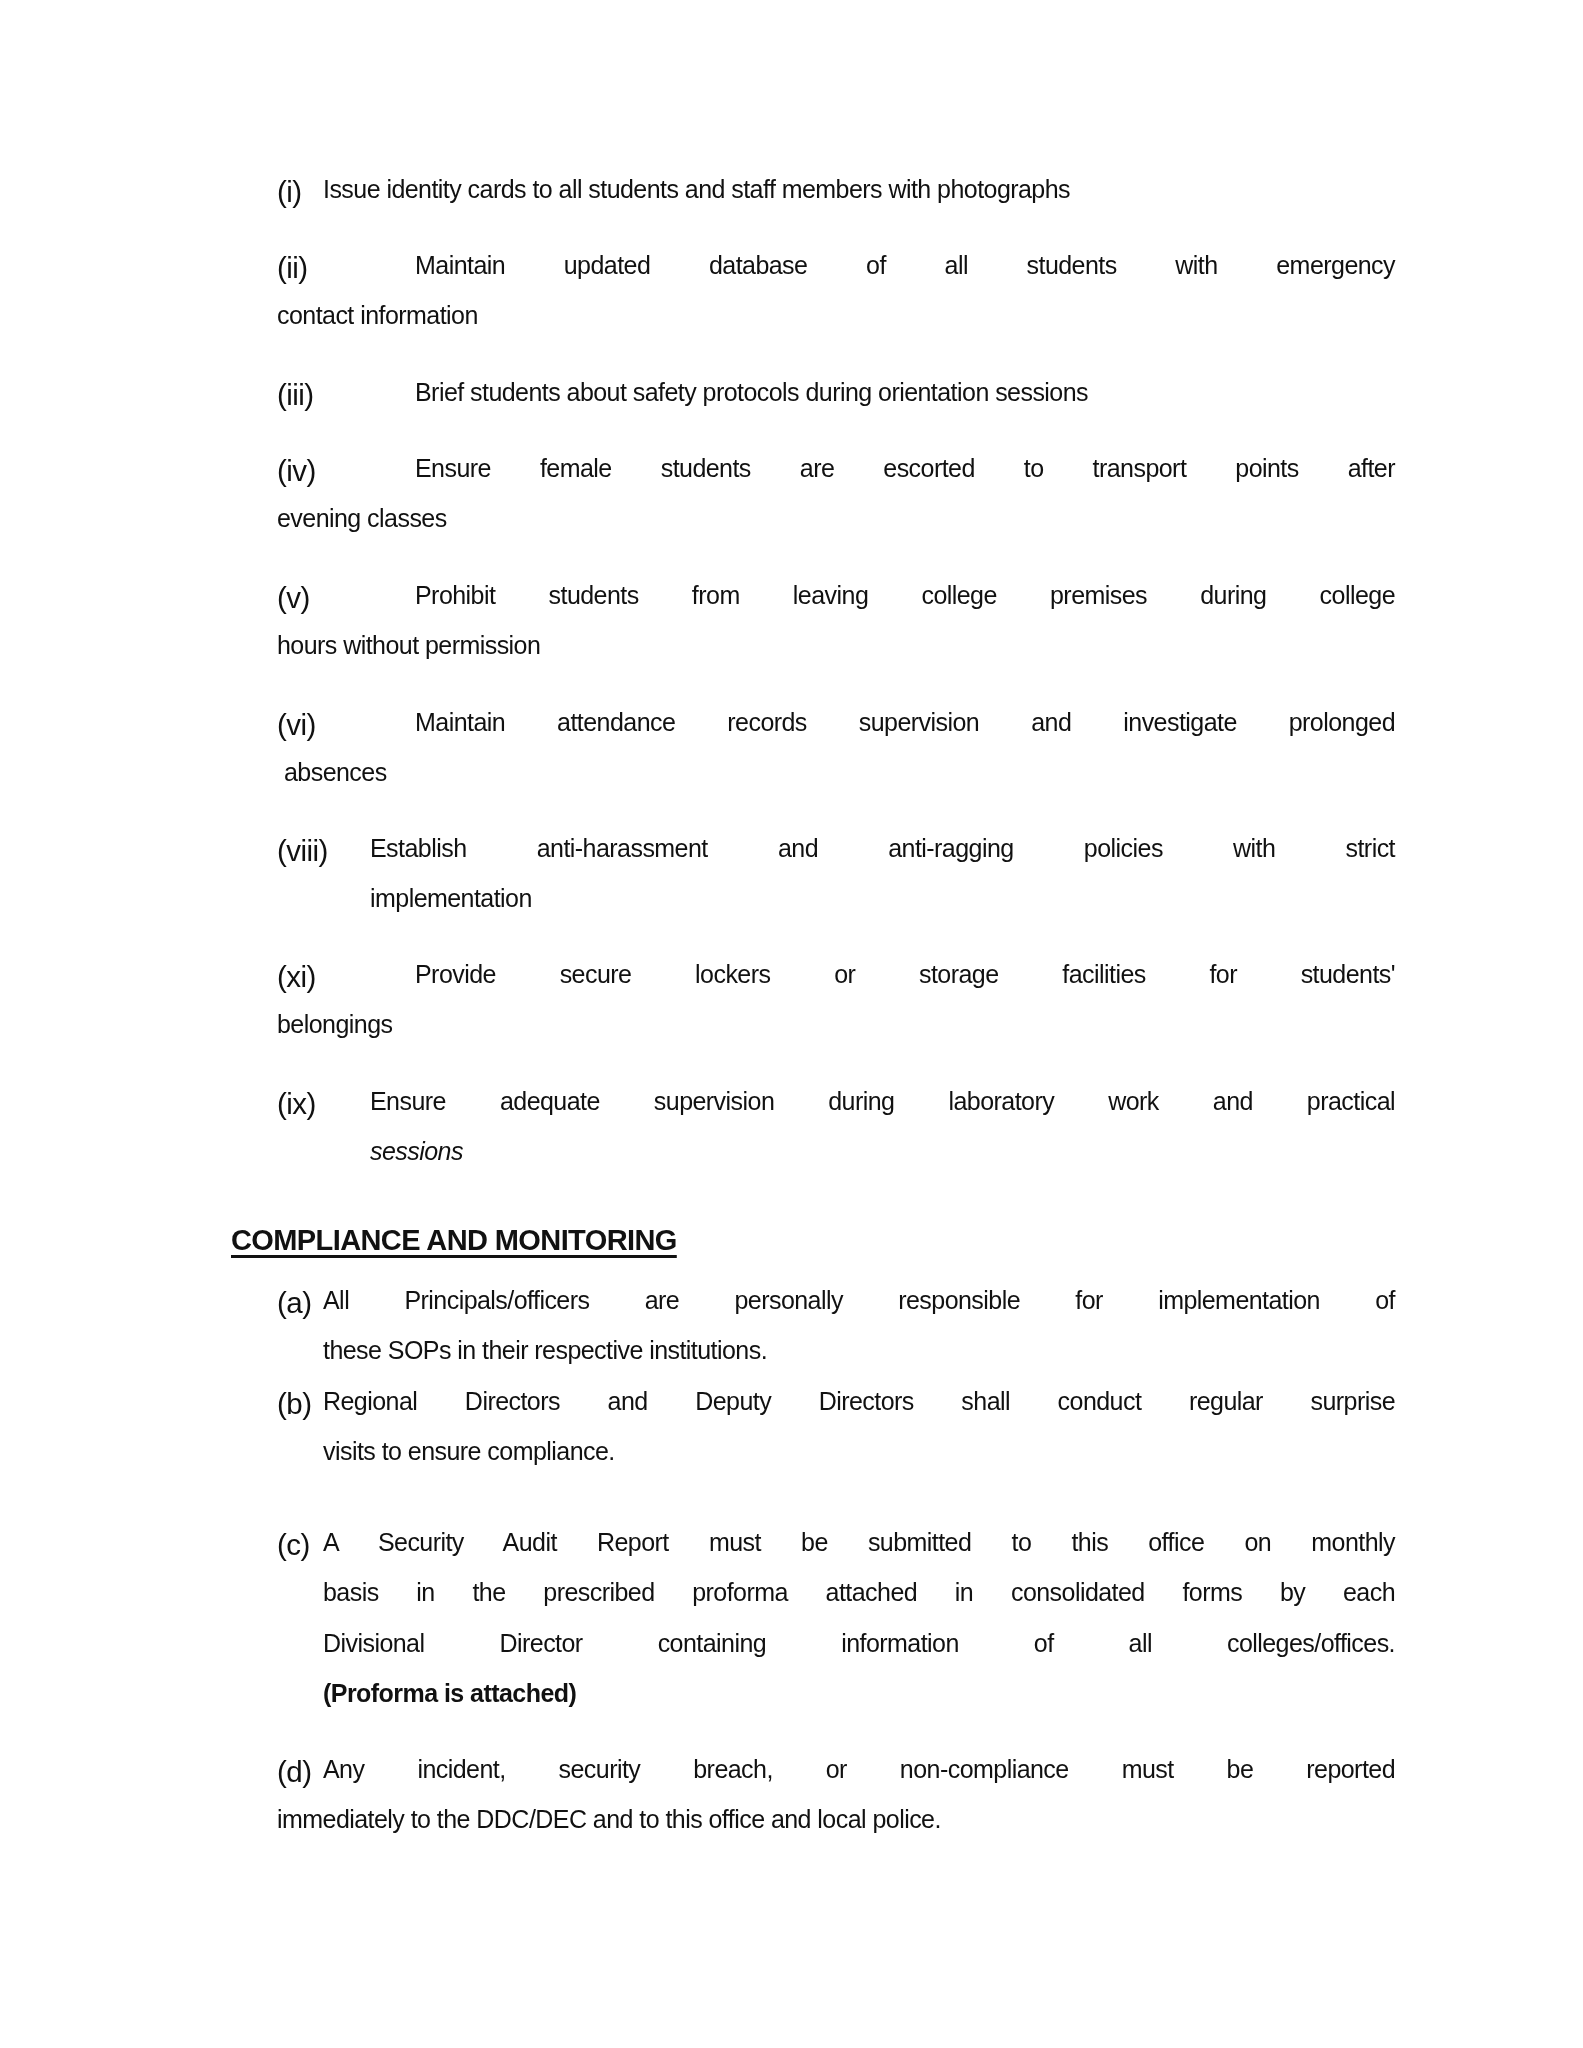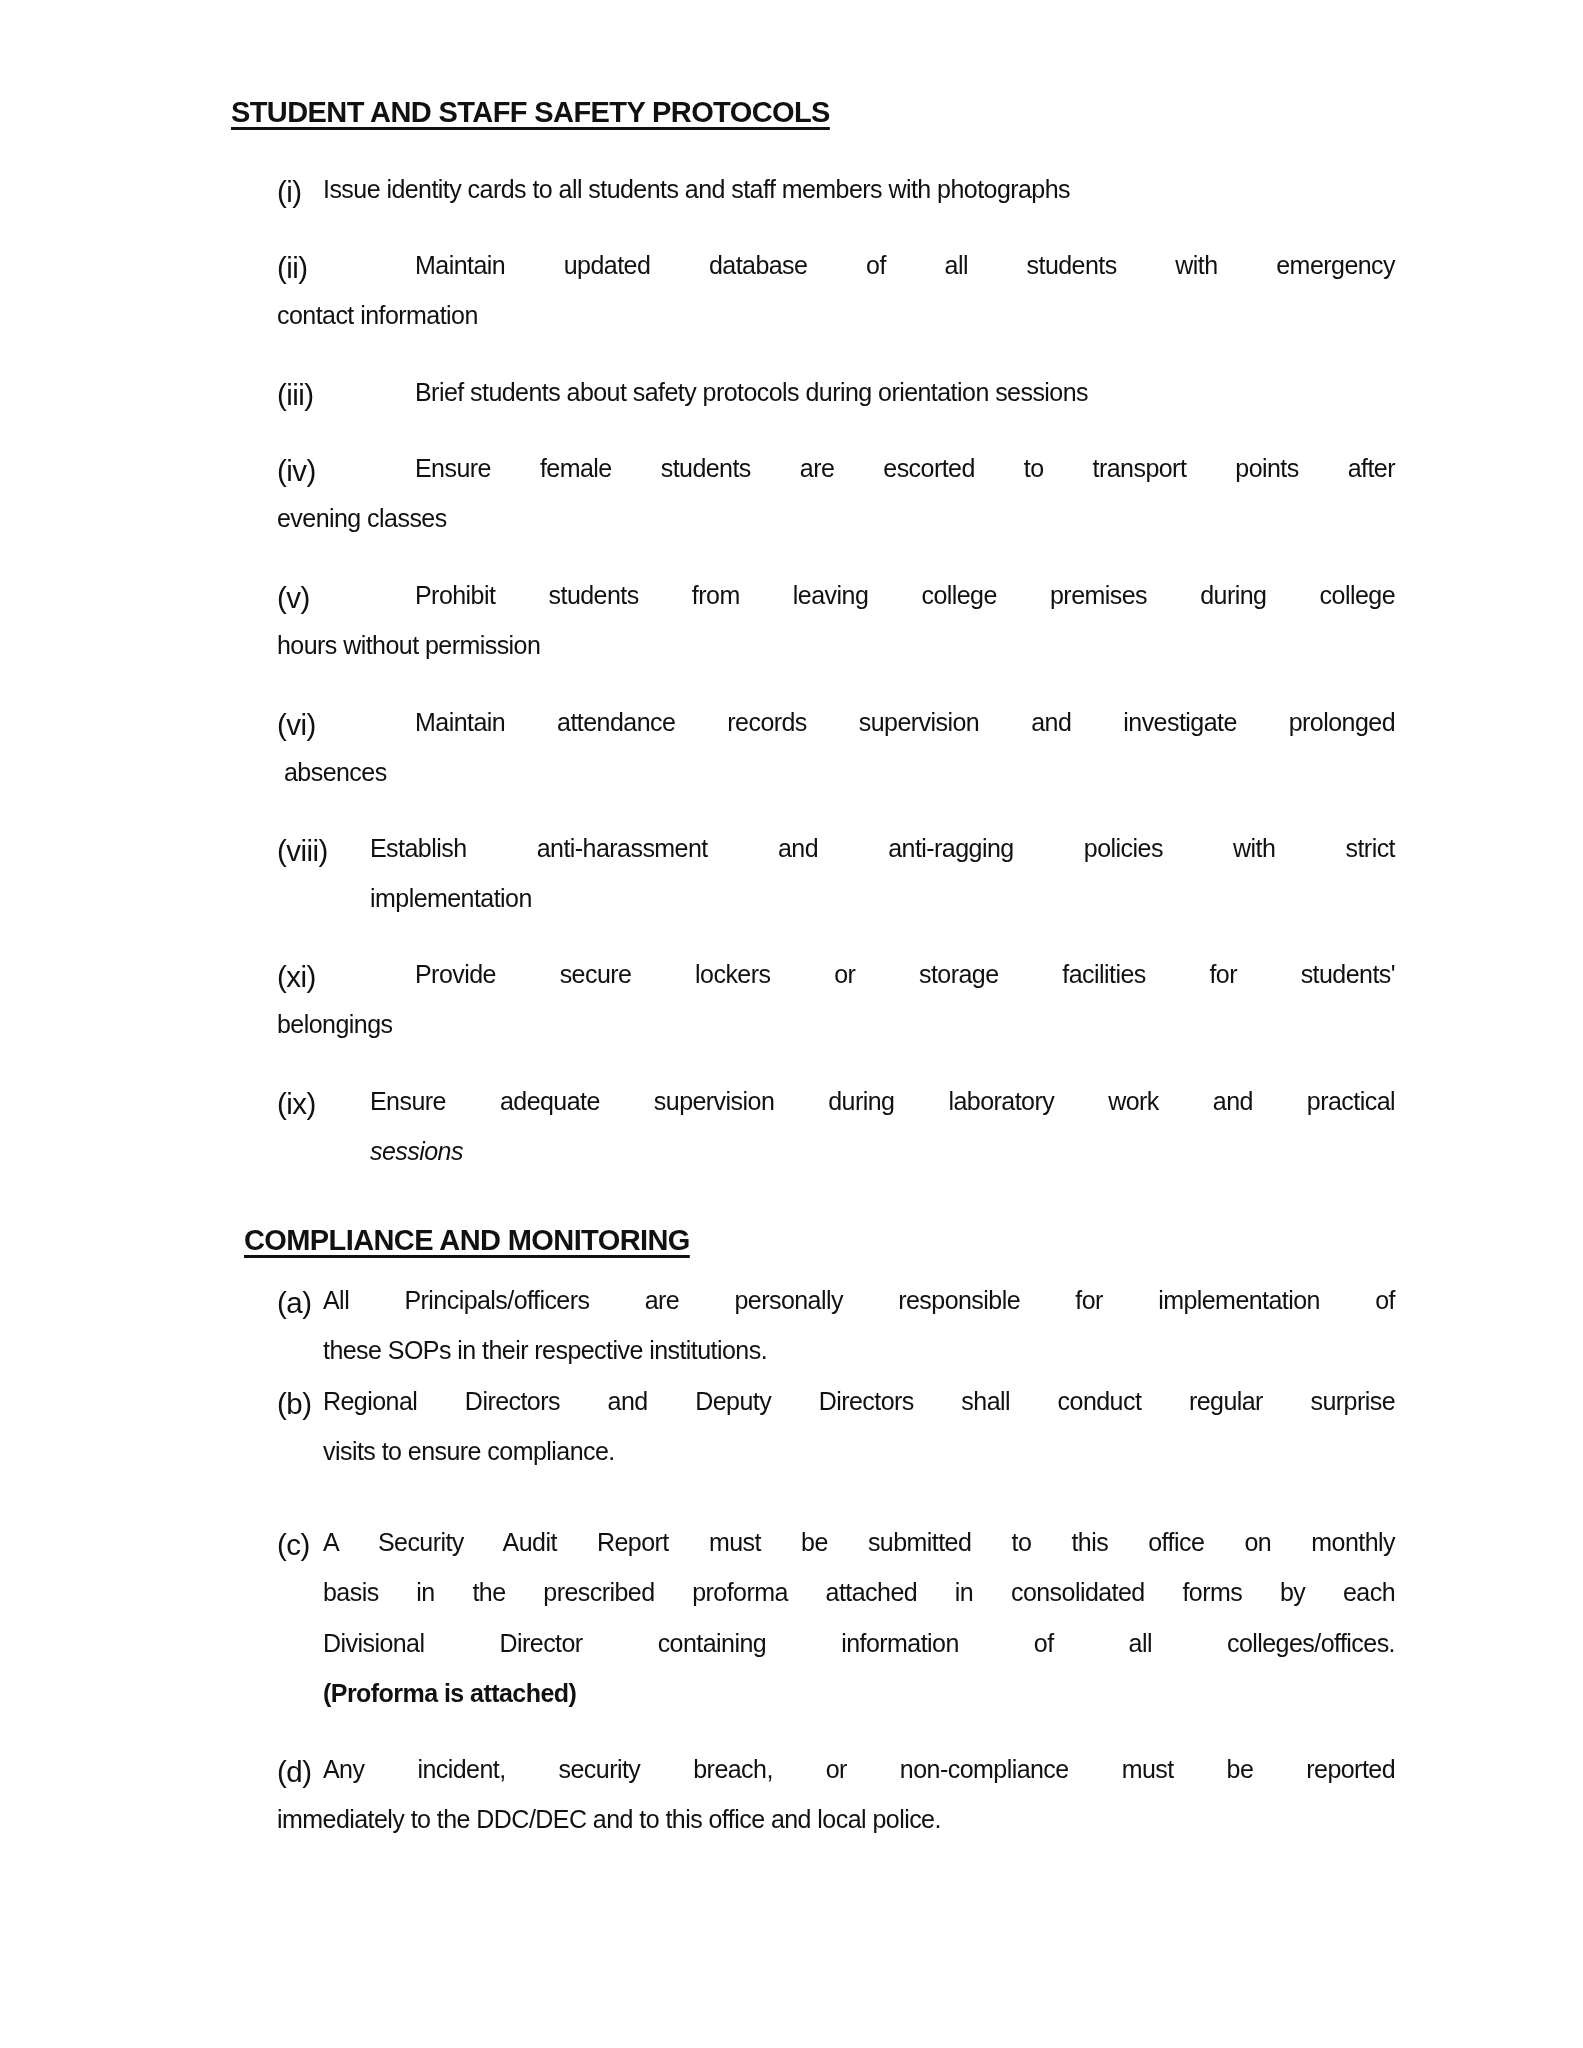--- a/index.html
+++ b/index.html
@@ -23,21 +23,20 @@
     display: block; text-align: justify; text-align-last: justify; white-space: normal;
   }
   .marker { position: absolute; font-size: 29.5px; line-height: 1; letter-spacing: -0.55px; white-space: nowrap; }
   .bold { font-weight: bold; }
 </style>
 </head>
 <body>
 
 <div class="page">
 
-  <div class="heading" style="top:98px;">STUDENT AND STAFF SAFETY PROTOCOLS</div>
 
   <div>
     <span class="marker" style="left:277px; top:177px;">(i)</span>
     <span class="line" style="left:323px; top:177px;">Issue identity cards to all students and staff members with photographs</span>
   </div>
 
   <div>
     <span class="marker" style="left:277px; top:253px;">(ii)</span>
     <span class="line" style="left:415px; top:253px; width:980px;">
         <span class="just">Maintain updated database of all students with emergency</span>
@@ -91,21 +90,21 @@
   </div>
 
   <div>
     <span class="marker" style="left:277px; top:1089px;">(ix)</span>
     <span class="line" style="left:370px; top:1089px; width:1025px;">
         <span class="just">Ensure adequate supervision during laboratory work and practical</span>
       </span>
     <span class="line" style="left:370px; top:1139px;font-style:italic;">sessions</span>
   </div>
 
-  <div class="heading" style="top:1226px;margin-left:13px;">COMPLIANCE AND MONITORING</div>
+  <div class="heading" style="top:1226px;">COMPLIANCE AND MONITORING</div>
 
   <div>
     <span class="marker" style="left:277px; top:1288px;">(a)</span>
     <span class="line" style="left:323px; top:1288px; width:1072px;">
         <span class="just">All Principals/officers are personally responsible for implementation of</span>
       </span>
     <span class="line" style="left:323px; top:1338px;">these SOPs in their respective institutions.</span>
   </div>
 
   <div>

